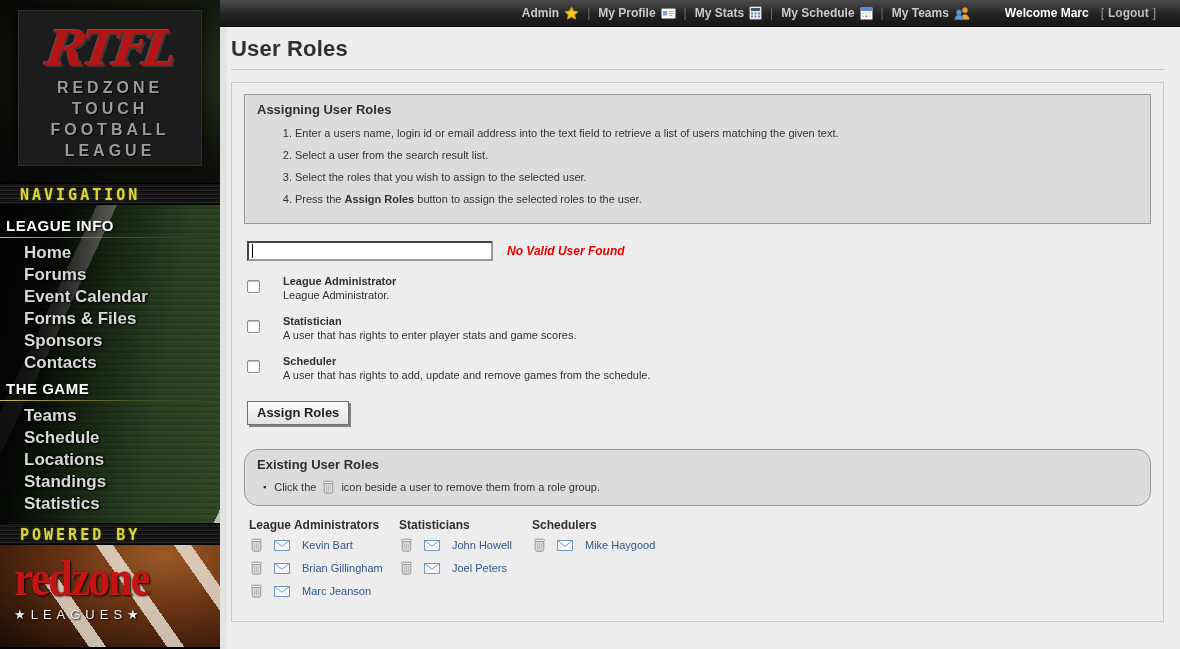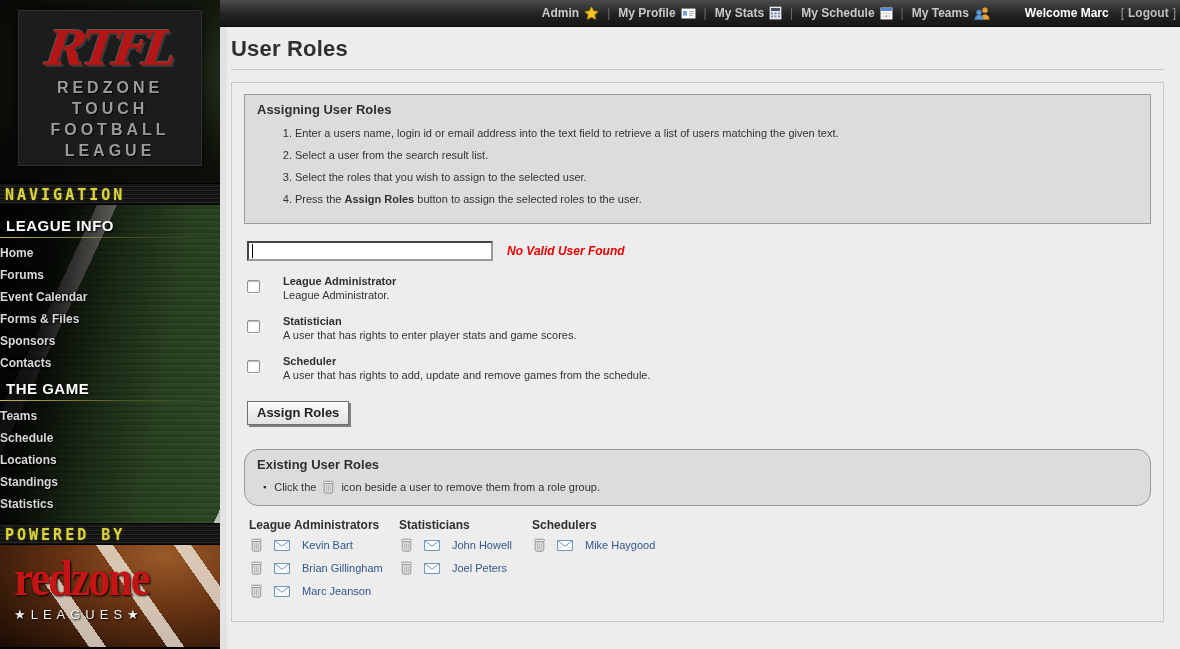--- a/index.html
+++ b/index.html
@@ -13,56 +13,56 @@
       radial-gradient(ellipse at 85% 40%, #24301c 0%, #10140c 55%, #050505 100%); position:relative; }
   .logo-box { position:absolute; left:18px; top:10px; width:184px; height:156px;
       background:#1c1c1c; border:1px solid #2e2e2e; box-shadow:0 0 14px rgba(0,0,0,.9);
       text-align:center; padding-top:14px; }
   .rtfl { font-family:"DejaVu Serif", serif; font-style:italic; font-weight:bold;
       font-size:48px; line-height:46px; color:#b41616; letter-spacing:-4px;
       text-shadow:2px 2px 0 #3a3a3a, -1px -1px 0 #555; transform:skewX(-8deg); }
   .logo-lines { margin-top:6px; }
   .logo-line { color:#9b9b9b; font-weight:bold; font-size:16px; letter-spacing:4px;
       line-height:21px; text-shadow:1px 1px 1px #000; }
-  .led-banner { height:22px; line-height:22px; padding-left:5px;
+  .led-banner { height:22px; line-height:22px; padding-left:20px;
       background:repeating-linear-gradient(0deg,#0c0c0c 0 1px,#262626 1px 2px,#151515 2px 4px);
       border-top:1px solid #000; border-bottom:1px solid #000;
       font-family:"DejaVu Sans Mono", monospace; font-weight:bold; font-size:15px;
       color:#d8d33e; letter-spacing:3px; text-shadow:0 0 2px #6b6b14; }
   .field-area { height:318px; position:relative; overflow:hidden;
       background:
         linear-gradient(100deg, rgba(0,0,0,.97) 0%, rgba(0,0,0,.9) 22%, rgba(0,0,0,.45) 48%, rgba(0,0,0,.15) 70%, rgba(0,0,0,.05) 100%),
         repeating-linear-gradient(115deg, rgba(235,235,230,0) 0 88px, rgba(225,225,218,.85) 88px 106px, rgba(235,235,230,0) 106px 240px),
         repeating-linear-gradient(0deg, #33502a 0 2px, #2a4322 2px 4px, #304b26 4px 6px);
       padding-top:6px; }
   .side-header { color:#fff; font-weight:bold; font-size:15px; letter-spacing:.5px;
       padding:6px 0 1px 6px; text-shadow:1px 1px 2px #000; }
   .side-underline { height:1px; margin:2px 0 4px 0;
       background:linear-gradient(to right,#cdbd4e 0%, rgba(205,189,78,.25) 60%, rgba(0,0,0,0) 100%); }
-  .side-item { color:#d8d8d8; font-weight:bold; font-size:12px; line-height:22px;
-      text-shadow:1px 1px 2px #000, 0 0 3px #000; cursor:pointer; }
+  .side-item { color:#d8d8d8; font-weight:bold; font-size:17px; line-height:22px;
+      padding-left:24px; text-shadow:1px 1px 2px #000, 0 0 3px #000; cursor:pointer; }
   .football-area { height:102px; position:relative; overflow:hidden;
       background: radial-gradient(ellipse at 75% 10%, #9a5a28 0%, #6b3514 40%, #3a1c0a 75%, #190b04 100%); }
   .laces { position:absolute; right:-30px; top:-20px; width:200px; height:160px;
       transform:rotate(-35deg);
       background:repeating-linear-gradient(90deg, rgba(240,233,220,0) 0 26px, rgba(240,233,220,.92) 26px 40px, rgba(240,233,220,0) 40px 64px);
       opacity:.85; }
   .rz-logo { position:absolute; left:14px; top:14px; z-index:2; }
   .rz-name { font-family:"Liberation Serif", serif; font-weight:bold; font-size:44px;
       line-height:40px; color:#c41414; letter-spacing:-2px; transform:scaleY(1.15);
       text-shadow:1px 1px 2px #000; }
   .rz-sub { color:#f2f2f2; font-weight:normal; font-size:13px; letter-spacing:5px;
       margin-top:8px; text-shadow:1px 1px 2px #000; }
 
   
   .topbar { position:absolute; left:220px; top:0; width:960px; height:27px;
       background:linear-gradient(#4c4c4c, #232323 55%, #171717);
       border-bottom:1px solid #0a0a0a;
       display:flex; align-items:center; justify-content:flex-end;
-      padding-right:4px; font-size:12px; z-index:6; }
+      padding-right:24px; font-size:12px; z-index:6; }
   .nav-item { display:inline-flex; align-items:center; gap:5px; color:#c9c9c9;
       font-weight:bold; cursor:pointer; white-space:nowrap; }
   .nav-icon { display:inline-flex; align-items:center; }
   .sep { color:#6f6f6f; margin:0 8px; font-weight:normal; }
   .welcome { color:#fff; font-weight:bold; margin-left:34px; white-space:nowrap; }
   .logout-wrap { color:#9a9a9a; margin-left:12px; white-space:nowrap; }
   .logout-link { color:#bdbdbd; font-weight:bold; cursor:pointer; margin:0 4px; }
 
   
   .main { position:absolute; left:220px; top:27px; width:960px; height:622px;

